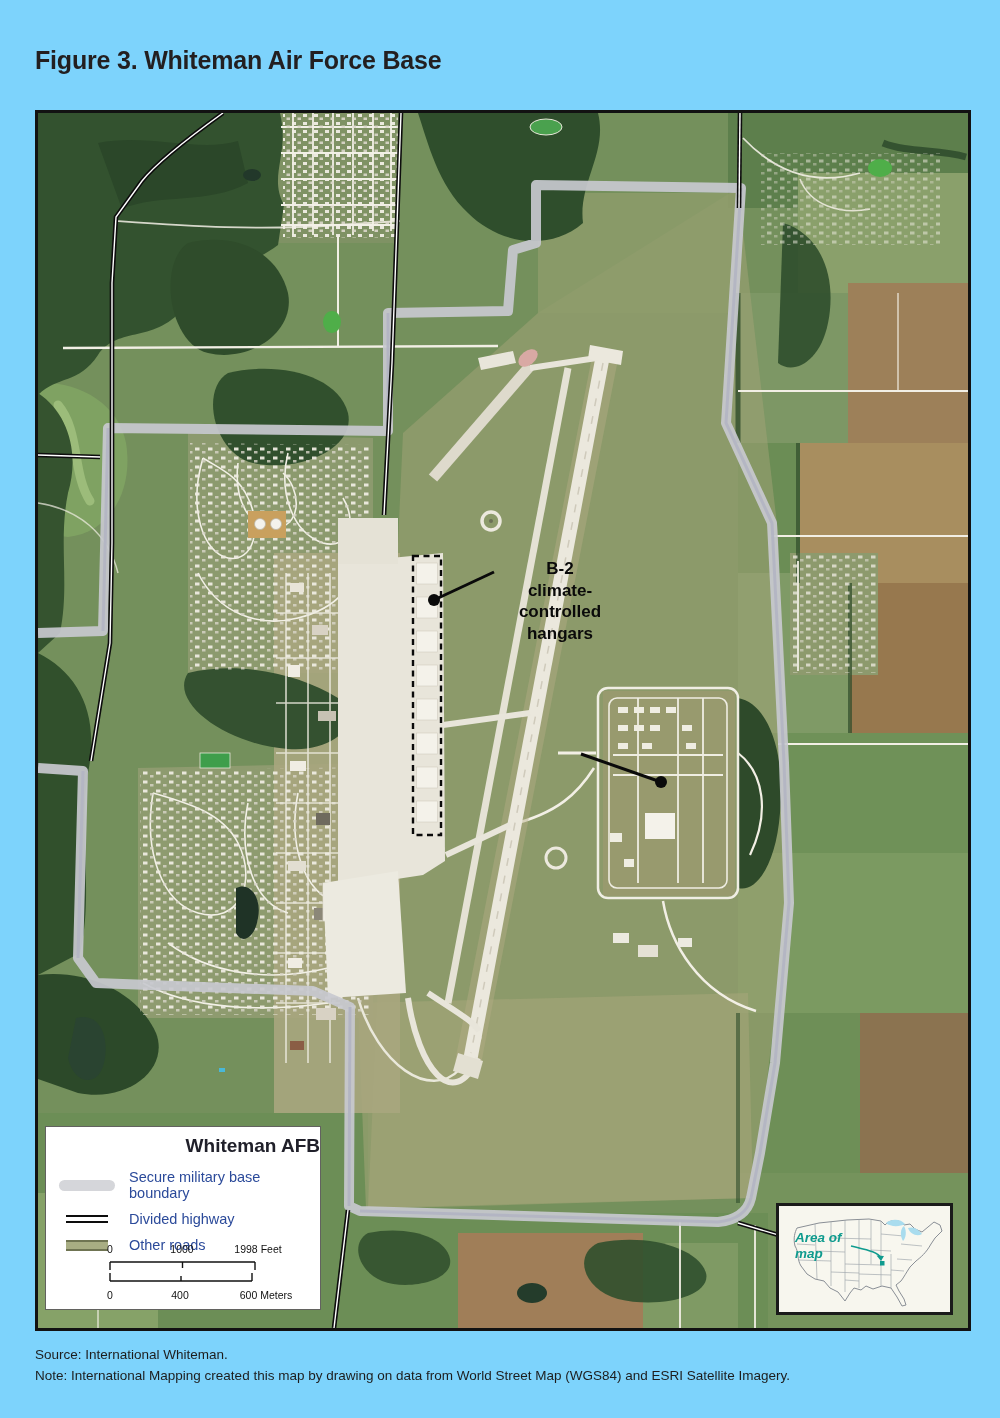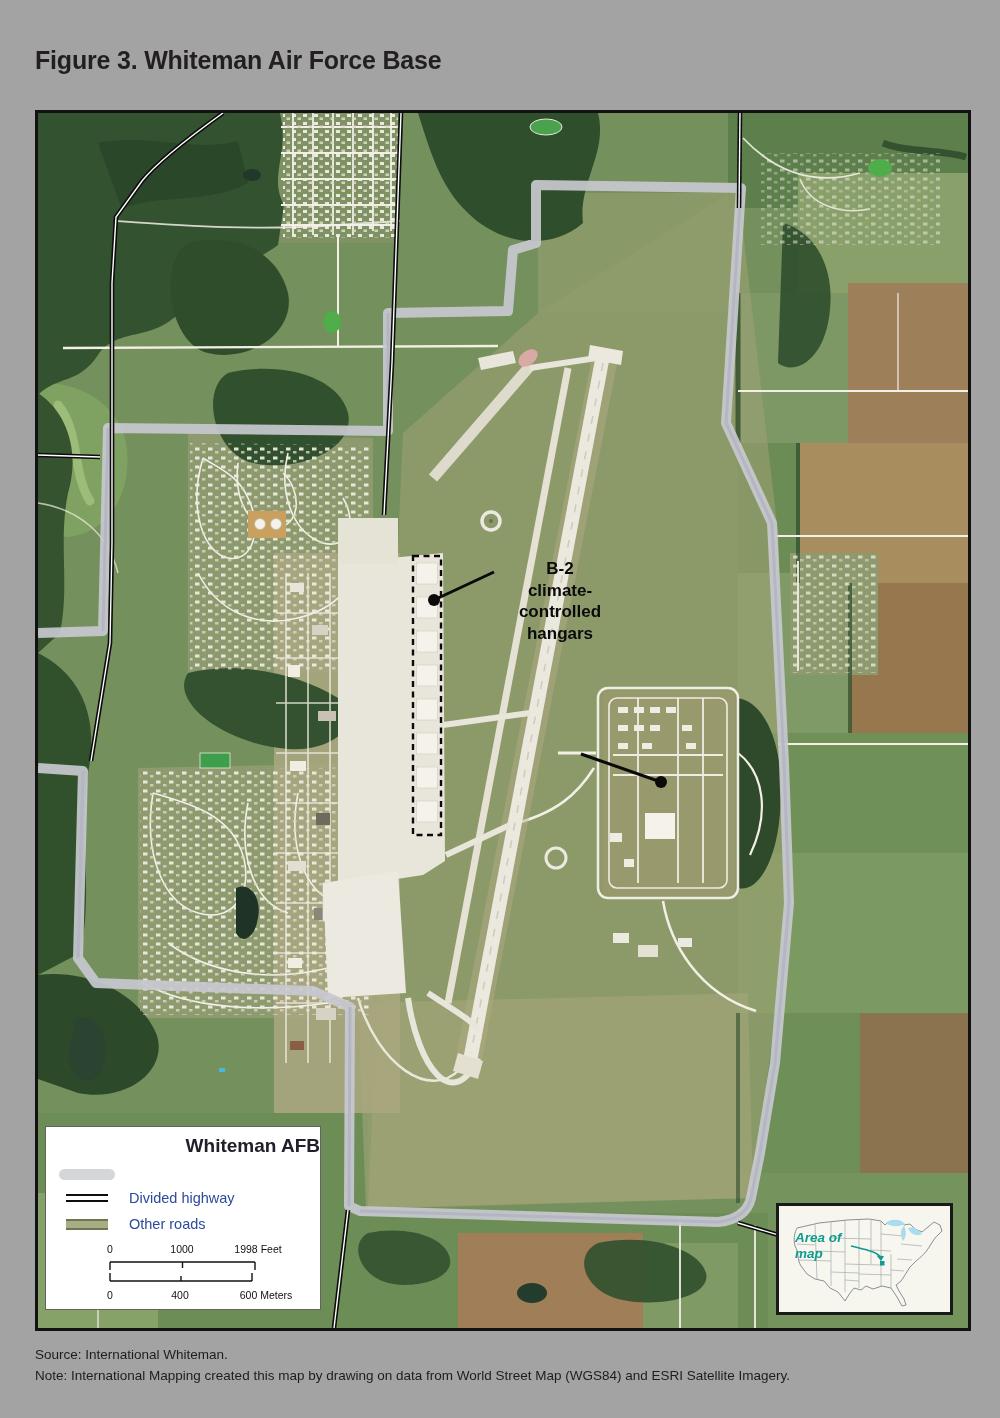--- a/index.html
+++ b/index.html
@@ -1,17 +1,17 @@
 <!DOCTYPE html>
 <html><head>
 <meta charset="utf-8">
 <style>
   html,body{margin:0;padding:0;background:#ffffff;}
   body{font-family:"Liberation Sans",sans-serif;color:#1c1c1c;}
-  .page{position:relative;width:1000px;height:1418px;background:#a3a3a3;overflow:hidden;}
+  .page{position:relative;width:1000px;height:1418px;background:#7dd3fc;overflow:hidden;}
 
   .fig-title{position:absolute;left:35px;top:46px;font-size:25px;font-weight:bold;color:#231f20;letter-spacing:-0.2px;}
 
   .map-frame{position:absolute;left:35px;top:110px;width:930px;height:1215px;border:3px solid #121212;box-sizing:content-box;background:#74905c;}
   .map-frame svg.basemap{position:absolute;left:0;top:0;}
 
   .annotation{position:absolute;font-weight:bold;color:#0a0a0a;font-size:17px;line-height:21.5px;text-align:center;white-space:pre-line;}
   .anno-b2{left:437px;top:445px;width:170px;}
   .anno-nuclear{left:432px;top:627px;width:140px;}
 
@@ -339,20 +339,21 @@
 
     <div class="annotation anno-b2">B-2
 climate-
 controlled
 hangars</div>
 
     <div class="legend">
       <div class="legend-title">Whiteman AFB</div>
       <div class="legend-row first">
         <span class="sw sw-boundary"></span>
+        <span class="legend-label">Secure military base boundary</span>
       </div>
       <div class="legend-row">
         <span class="sw sw-highway"></span>
         <span class="legend-label">Divided highway</span>
       </div>
       <div class="legend-row">
         <span class="sw sw-roads"></span>
         <span class="legend-label">Other roads</span>
       </div>
       <div class="scale">

